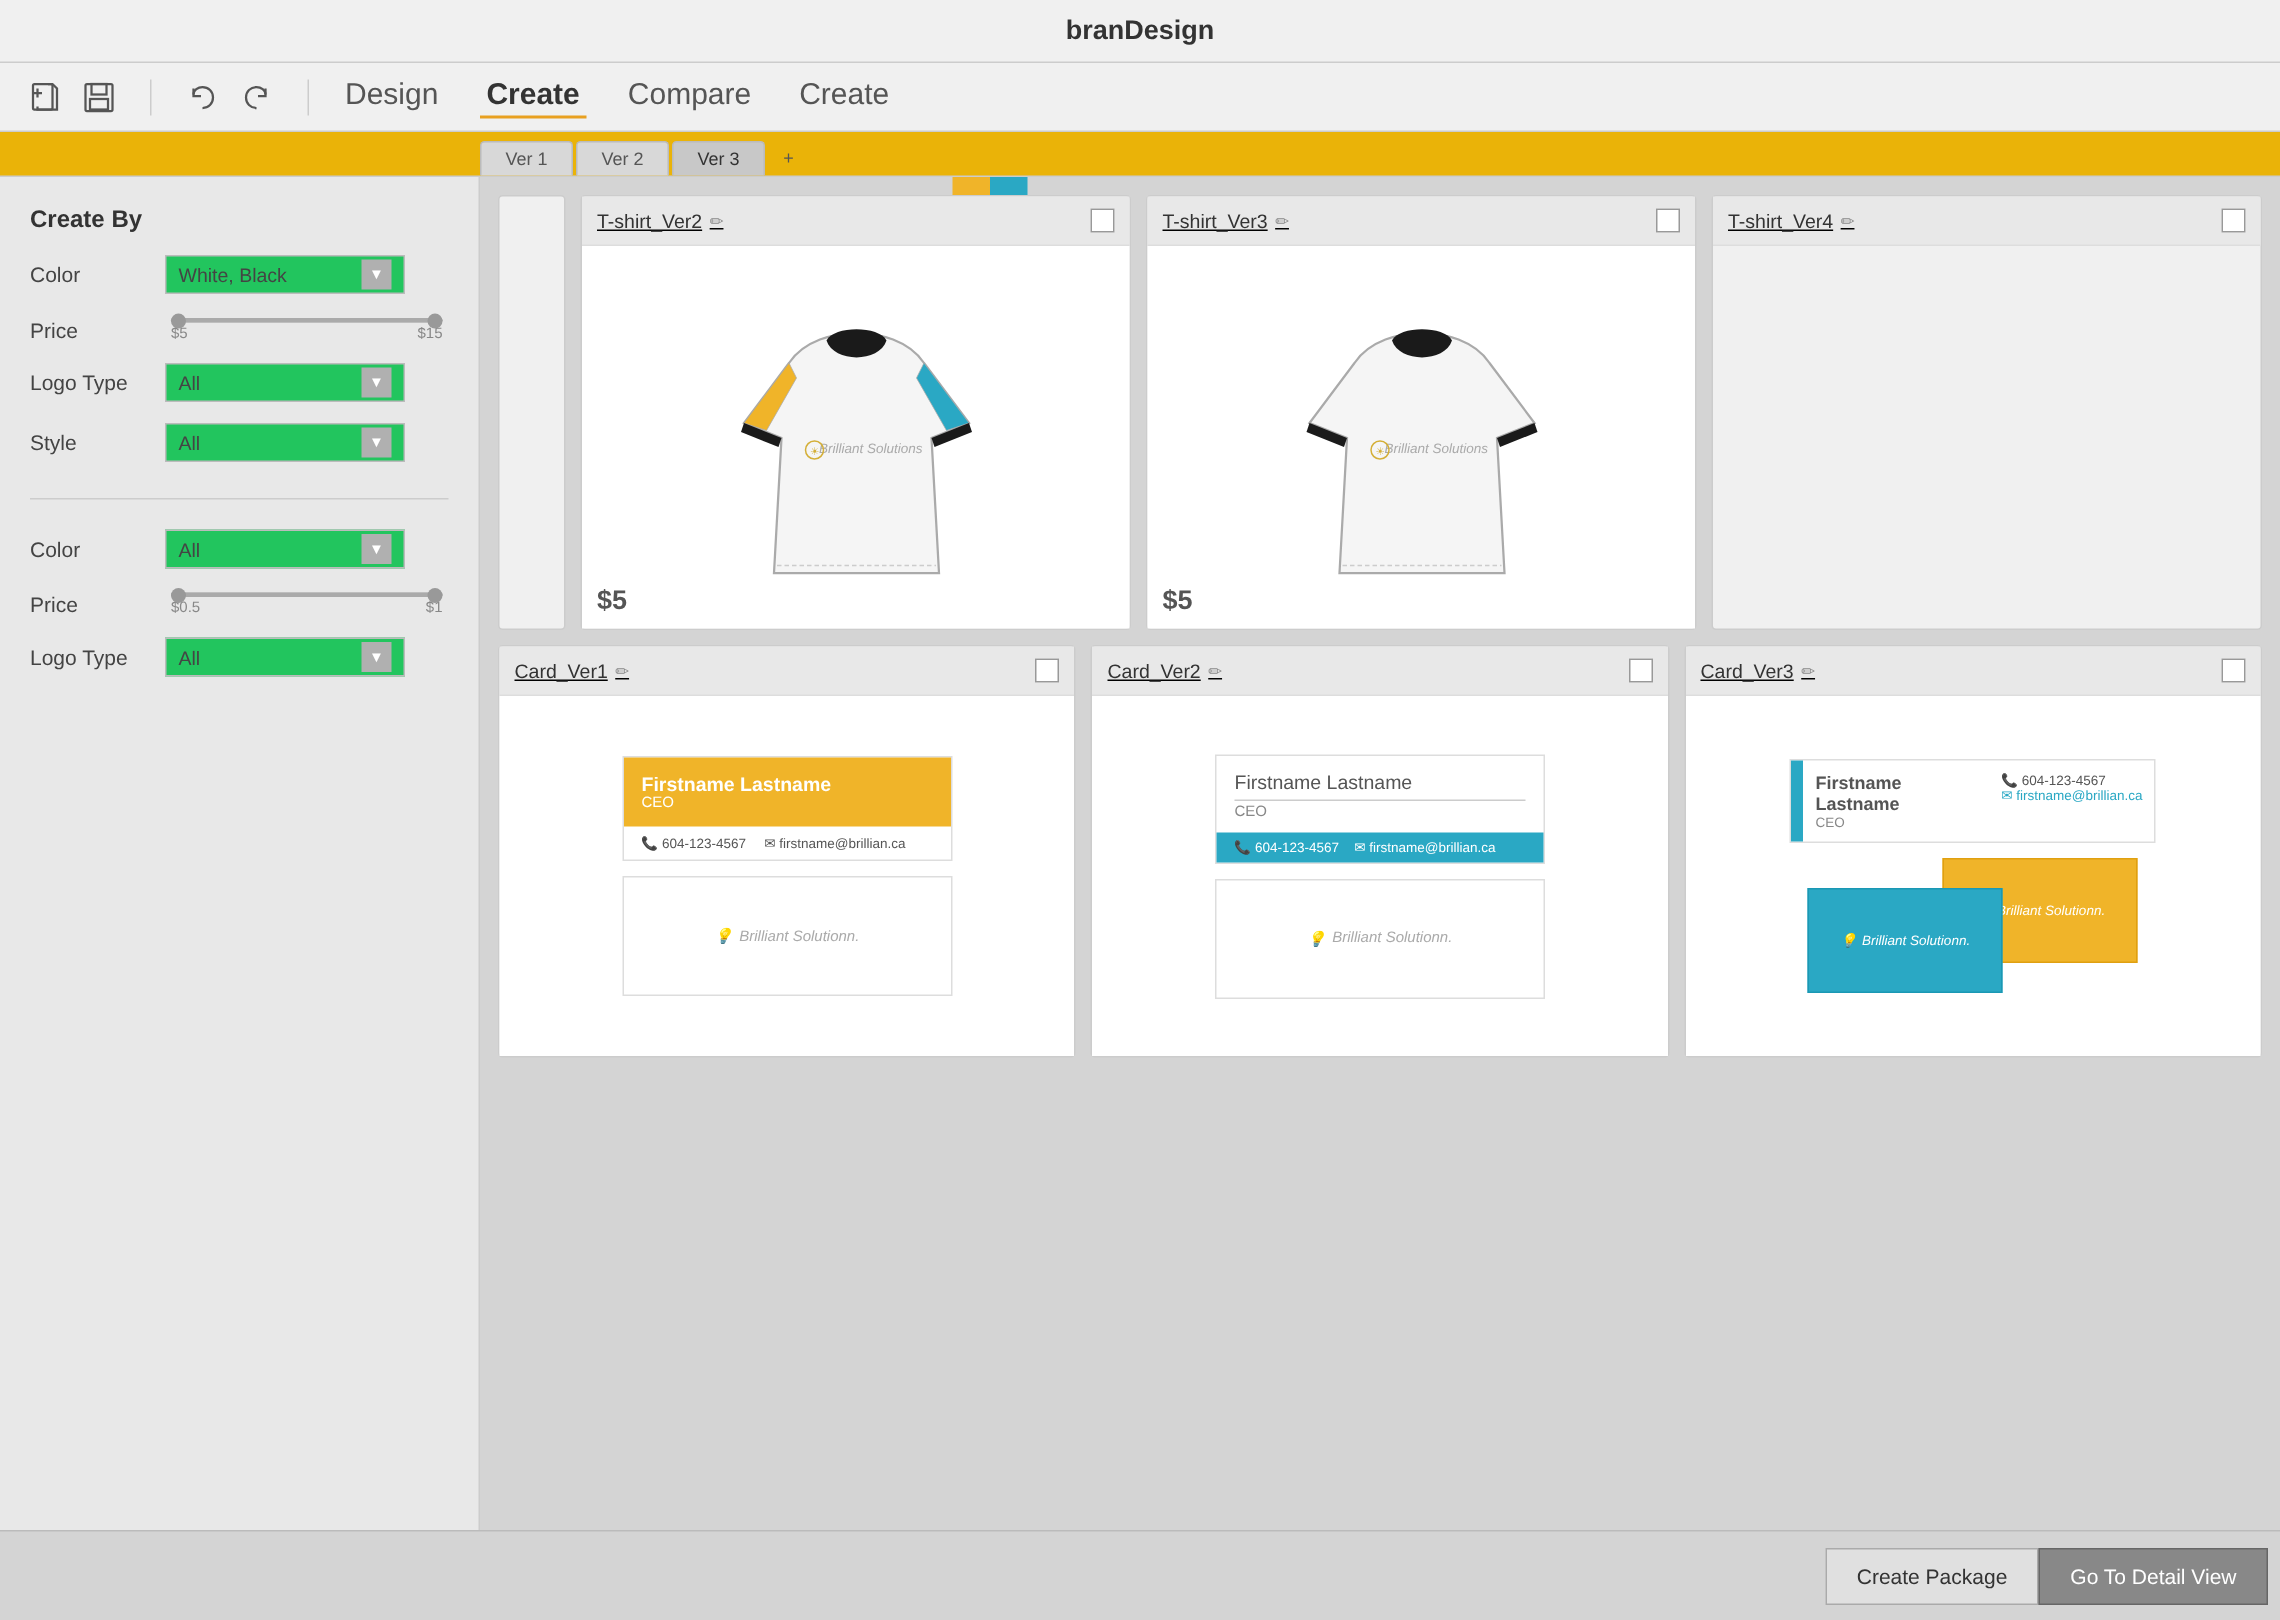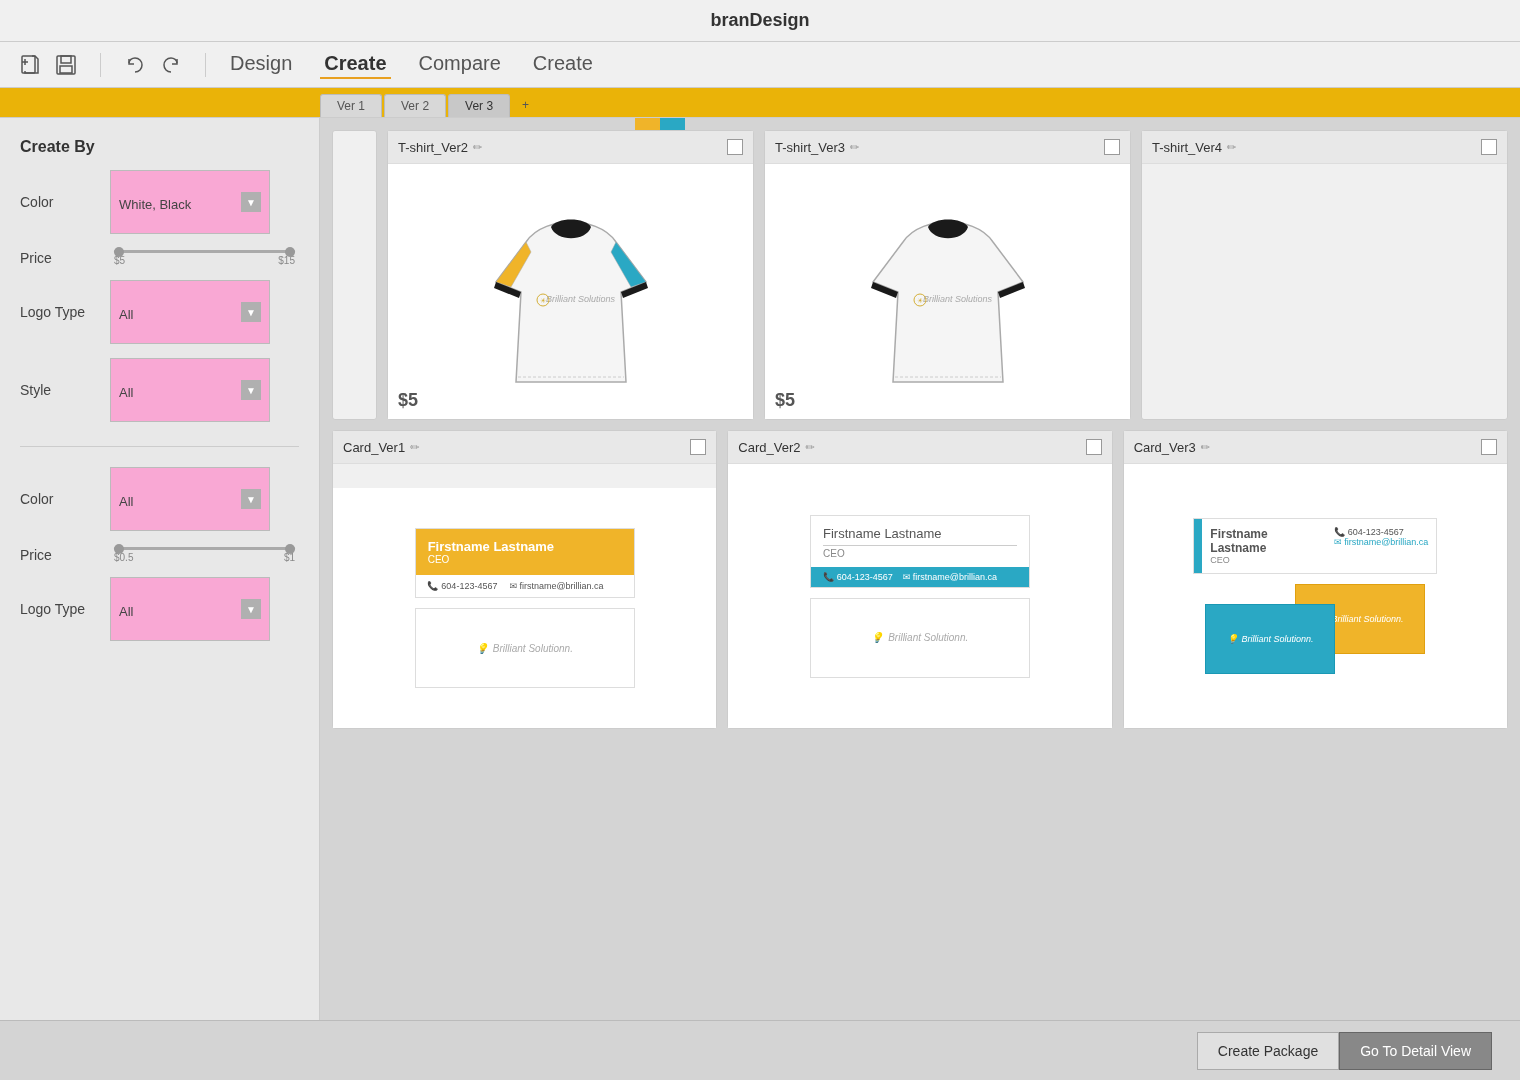--- a/index.html
+++ b/index.html
@@ -167,24 +167,24 @@
     }
 
     .filter-label {
       width: 90px;
       font-size: 14px;
       color: #444;
     }
 
     .filter-select {
       display: flex;
-      align-items: flex-end;
+      align-items: center;
       border: 1px solid #bbb;
-      background: #f9a8d4;
-      padding: 21px 8px;
+      background: #22c55e;
+      padding: 2px 8px;
       font-size: 13px;
       color: #444;
       cursor: pointer;
       width: 160px;
       justify-content: space-between;
     }
 
     .filter-select-arrow {
       width: 20px;
       height: 20px;
@@ -270,20 +270,21 @@
       flex-direction: column;
     }
 
     .product-card-header {
       display: flex;
       align-items: center;
       justify-content: space-between;
       padding: 8px 10px;
       background: #e8e8e8;
       border-bottom: 1px solid #ddd;
+      text-decoration: underline;
     }
 
     .product-name {
       font-size: 13px;
       color: #333;
       display: flex;
       align-items: center;
       gap: 5px;
     }
 
@@ -325,21 +326,21 @@
     #bottom-bar {
       position: absolute;
       bottom: 0;
       left: 0;
       right: 0;
       height: 60px;
       background: #d4d4d4;
       display: flex;
       align-items: center;
       justify-content: flex-end;
-      padding: 0 28px;
+      padding: 0 8px;
       gap: 0;
       border-top: 1px solid #bbb;
     }
 
     .btn-create-package {
       background: #e0e0e0;
       border: 1px solid #aaa;
       padding: 10px 20px;
       font-size: 14px;
       color: #333;
@@ -569,21 +570,21 @@
             <span>T-shirt_Ver4</span>
             <span class="edit-icon">✏</span>
           </div>
           <div class="card-checkbox"></div>
         </div>
       </div>
     </div>
 
     <div style="display:flex; gap:10px;">
 
-      <div class="product-card" style="flex:1;gap:24px;">
+      <div class="product-card" style="flex:1;">
         <div class="product-card-header">
           <div class="product-name">
             <span>Card_Ver1</span>
             <span class="edit-icon">✏</span>
           </div>
           <div class="card-checkbox"></div>
         </div>
         <div class="product-image-area" style="flex-direction:column; gap:10px; align-items:center;">
 
           <div style="width:220px; border:1px solid #ddd; background:#fff;">

